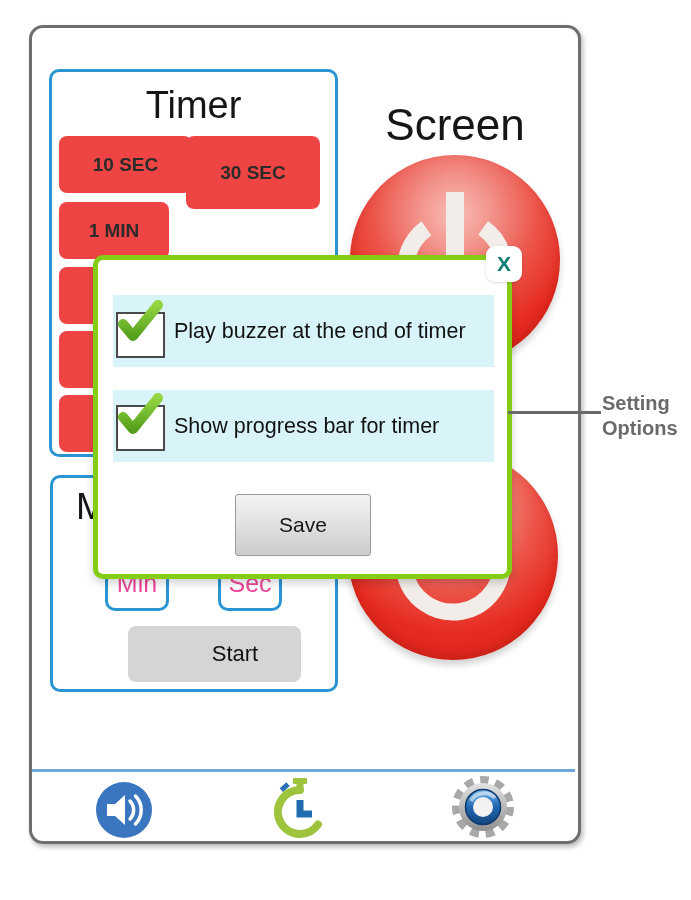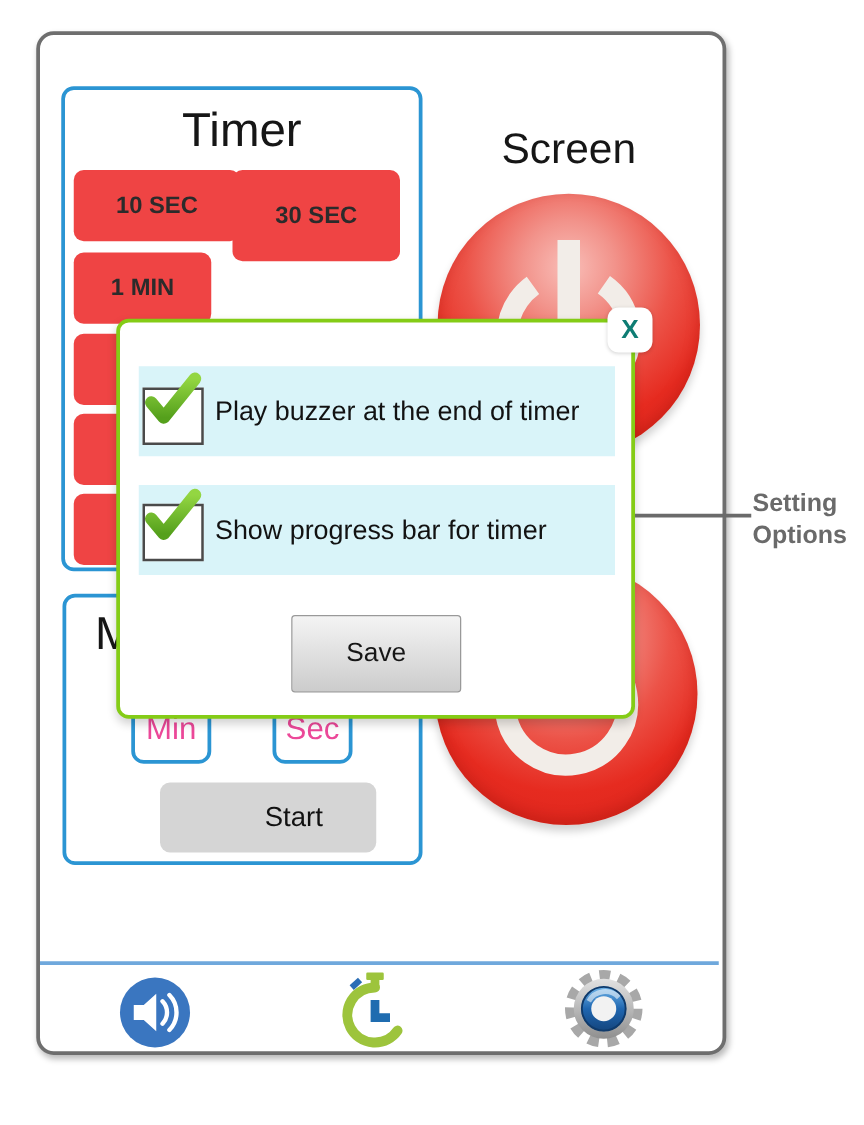--- a/index.html
+++ b/index.html
@@ -11,21 +11,21 @@
   .frame{left:29px;top:25px;width:546px;height:813px;border:3px solid #6e6e6e;
          border-radius:14px;background:#ffffff;box-shadow:2px 3px 5px rgba(0,0,0,.28);}
 
   
   .panel{border:3px solid #2b95d3;border-radius:10px;background:#ffffff;}
   .timer-panel{left:49px;top:69px;width:283px;height:382px;}
   .manual-panel{left:50px;top:475px;width:282px;height:211px;}
 
   .panel-title{font-size:38px;color:#161616;text-align:center;}
   .timer-title{left:49px;top:84px;width:289px;}
-  .screen-title{left:355px;top:100px;width:200px;font-size:34px;color:#161616;text-align:center;}
+  .screen-title{left:355px;top:100px;width:200px;font-size:44px;color:#161616;text-align:center;}
   .m-frag{left:76px;top:486px;font-size:37px;color:#161616;z-index:1;}
 
   .preset{background:#ef4444;border-radius:8px;color:#2b2b2b;font-size:19px;font-weight:bold;
           display:flex;align-items:center;justify-content:center;}
   .gray-btn{background:#d5d5d5;border-radius:8px;color:#111;display:flex;align-items:center;justify-content:center;padding-left:41px;}
 
   
   .power{width:210px;height:210px;border-radius:50%;
     background:radial-gradient(circle at 50% 28%, #f9beb8 0%, #f2938b 20%, #ec5348 45%, #e62b20 68%, #d8231c 100%);
     box-shadow:0 5px 7px rgba(0,0,0,.18), inset 0 -5px 10px rgba(140,10,5,.25);}
@@ -33,21 +33,21 @@
   .power-2{left:348px;top:450px;z-index:2;}
 
   
   .field{border:3px solid #2b95d3;border-radius:10px;background:#fff;color:#ec4899;
          font-size:25px;display:flex;align-items:center;justify-content:center;z-index:1;}
   .field-min{left:105px;top:555px;width:58px;height:50px;}
   .field-sec{left:218px;top:555px;width:58px;height:50px;}
   .start-btn{left:128px;top:626px;width:132px;height:56px;font-size:22px;z-index:1;}
 
   
-  .dialog{left:93px;top:255px;width:409px;height:314px;background:#ffffff;border:3px solid #84cc16;
+  .dialog{left:93px;top:255px;width:409px;height:314px;background:#ffffff;border:5px solid #84cc16;
           border-radius:10px;z-index:10;box-shadow:0 4px 8px rgba(0,0,0,.18);}
   .close-btn{left:486px;top:246px;width:36px;height:36px;background:#ffffff;border-radius:9px;z-index:12;
              color:#0e7d74;font-size:21px;font-weight:bold;display:flex;align-items:center;justify-content:center;
              box-shadow:0 1px 3px rgba(0,0,0,.15);}
   .opt-bar{left:15px;width:381px;height:72px;background:#d9f4f9;z-index:11;}
   .opt-bar-1{top:35px;} .opt-bar-2{top:130px;}
   .checkbox{width:45px;height:42px;background:#ffffff;border:2px solid #4a4a4a;z-index:12;}
   .cb-1{left:18px;top:52px;} .cb-2{left:18px;top:145px;}
   .check-svg{z-index:13;pointer-events:none;}
   .chk-1{left:16px;top:36px;} .chk-2{left:16px;top:129px;}

